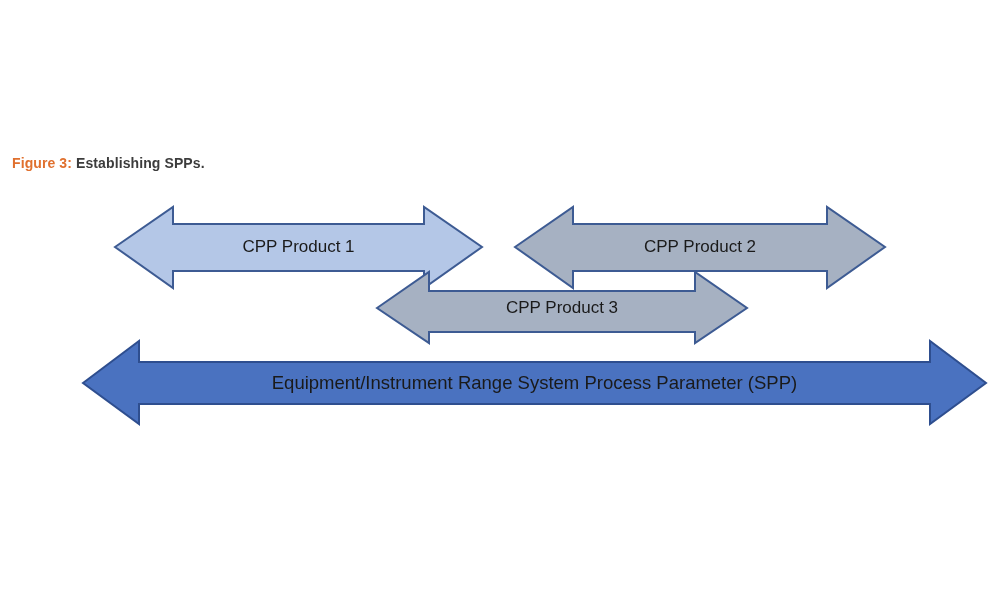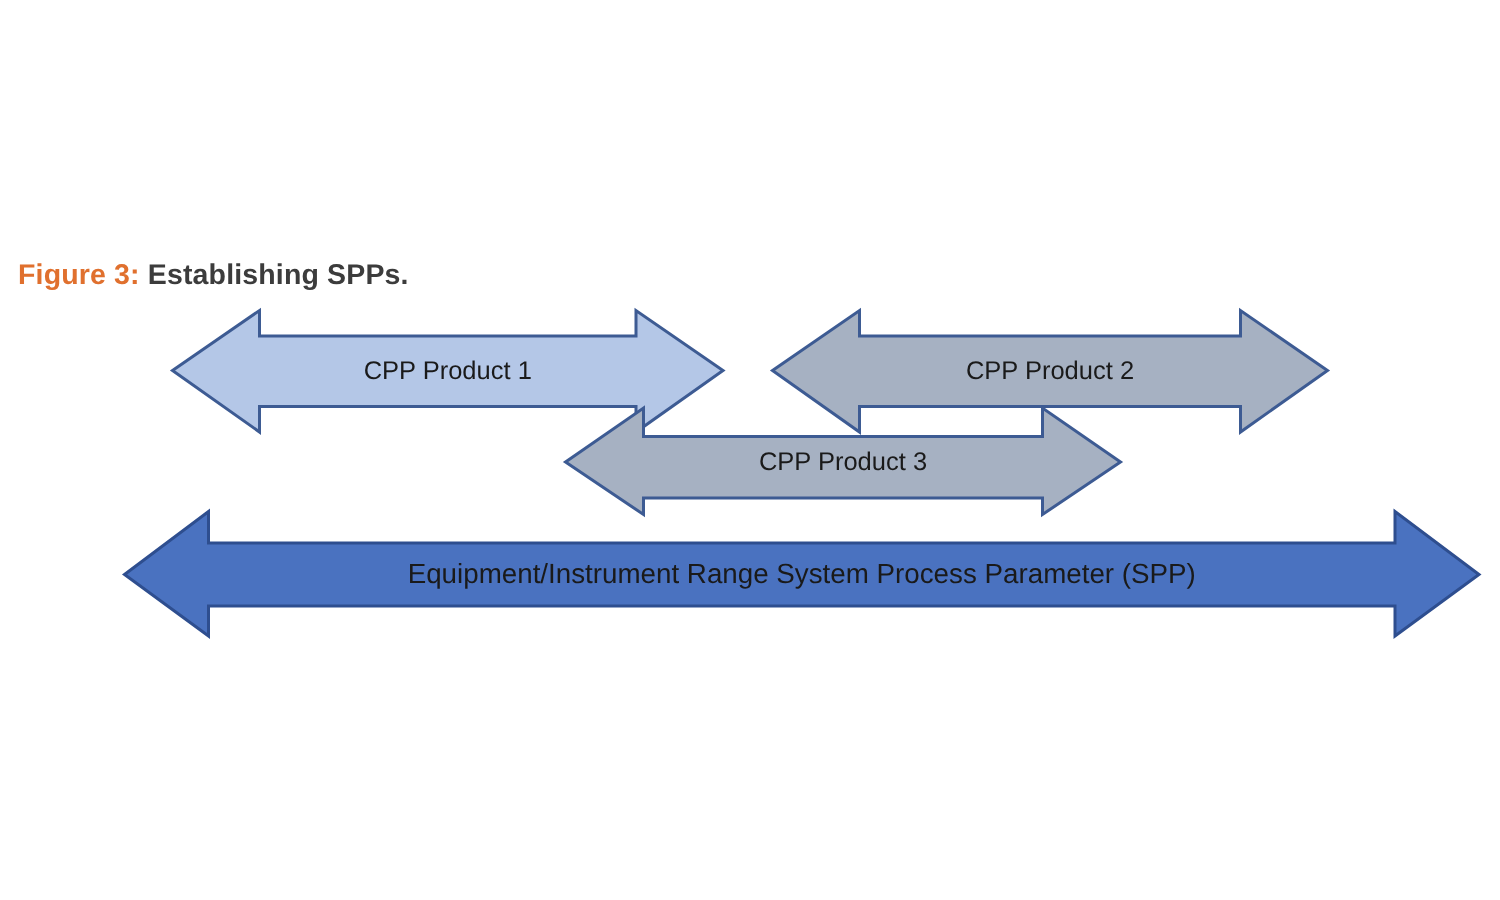--- a/index.html
+++ b/index.html
@@ -13,22 +13,22 @@
   #page {
     position: relative;
     width: 1000px;
     height: 600px;
     background: #ffffff;
     overflow: hidden;
   }
   #caption {
     position: absolute;
     left: 12px;
-    top: 173px;
-    font-size: 19px;
+    top: 155px;
+    font-size: 14px;
     font-weight: bold;
     letter-spacing: 0.1px;
     white-space: nowrap;
   }
   #caption .fig-label {
     color: #E0702E;
   }
   #caption .fig-text {
     color: #3C3C3C;
     font-weight: bold;

